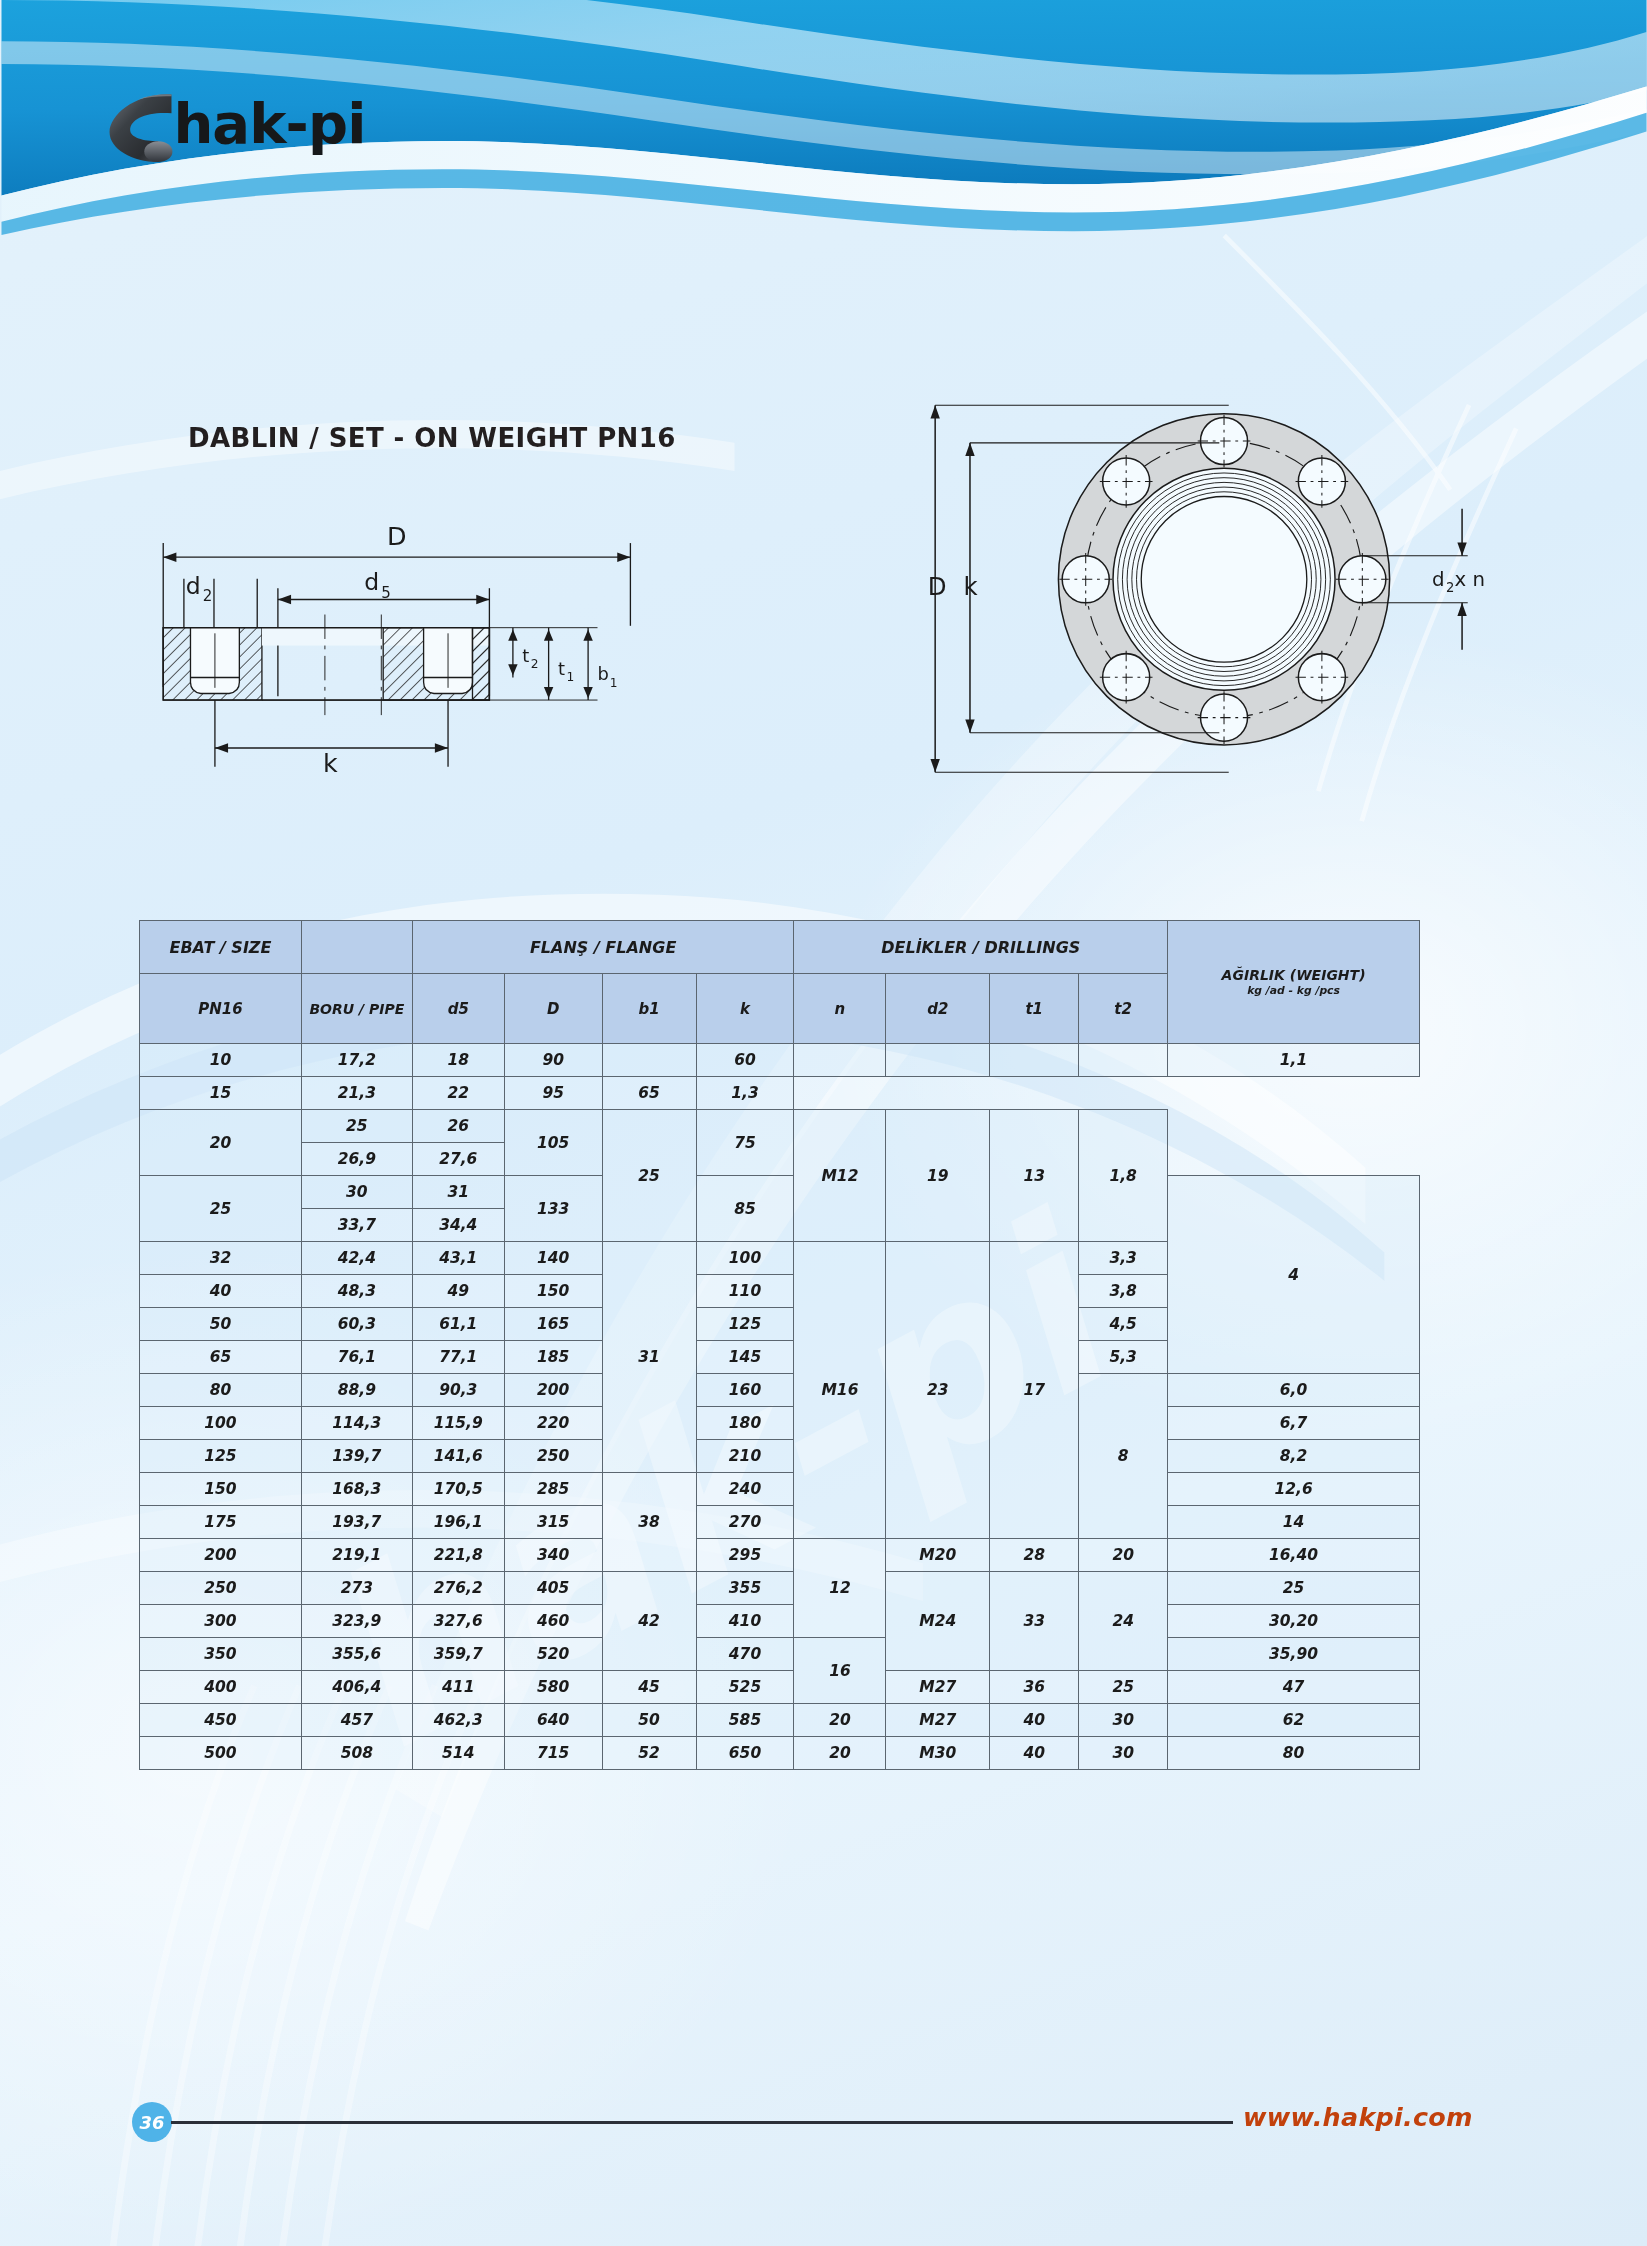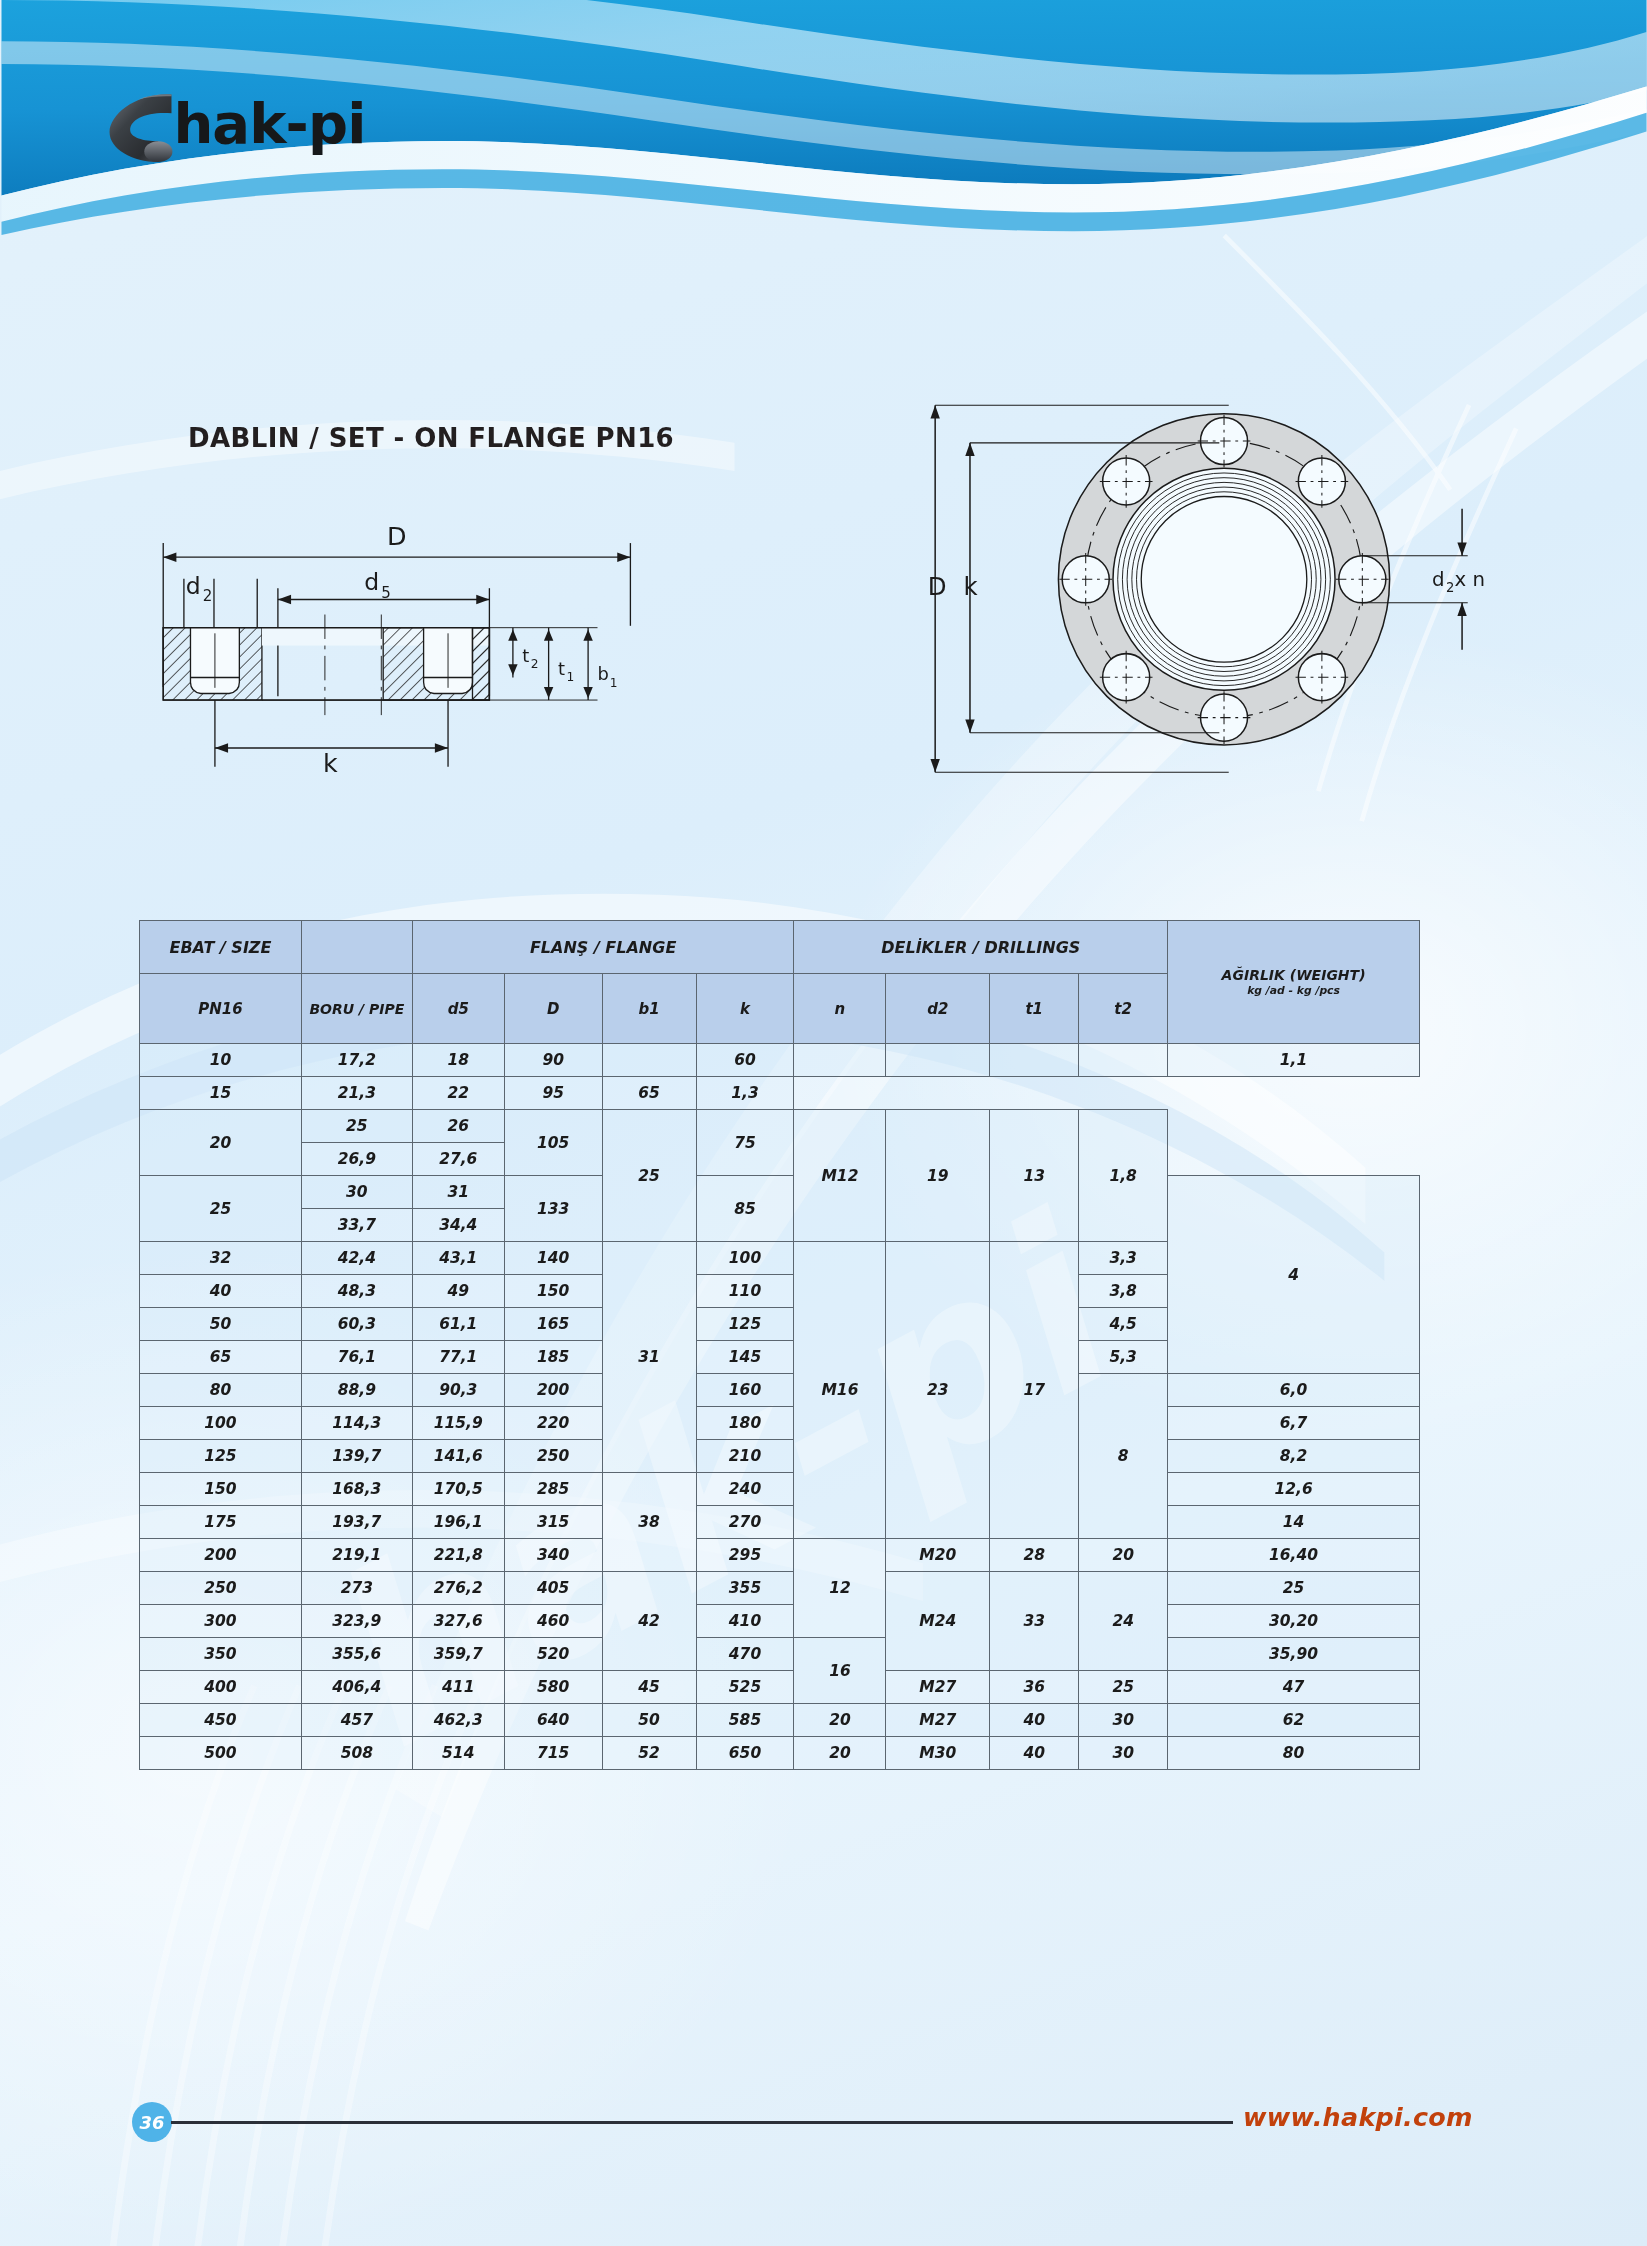--- a/index.html
+++ b/index.html
@@ -149,21 +149,21 @@
       <path d="M74,12 C36,10 8,34 8,52 C8,70 32,84 60,84 L60,62 C44,62 30,58 30,50
                C30,38 48,30 74,32 Z" fill="url(#elb)"></path>
       <path d="M74,12 C60,11.4 48,13.6 38,17.6 C50,14.4 62,13.6 74,14 Z" fill="#9aa0a7" opacity=".6"></path>
       <ellipse cx="60" cy="73" rx="15" ry="11" fill="url(#elb2)"></ellipse>
     </svg>
     <span class="logo-text">hak-pi</span>
   </div>
 </div>
 
 <div class="title-block">
-  <div class="title-line">DABLIN / SET - ON FLANGE PN16</div>
+  <div class="title-line">DABLIN / SET - ON WEIGHT PN16</div>
 </div>
 
 <svg class="dwg-section" viewBox="0 0 740 300">
   <defs>
     <pattern id="hatch" width="9" height="9" patternUnits="userSpaceOnUse" patternTransform="rotate(45)">
       <line x1="0" y1="0" x2="0" y2="9" stroke="#1b1b1b" stroke-width="1.5"></line>
     </pattern>
   </defs>
   <g stroke="#1b1b1b" fill="none" stroke-width="1.4">
 

